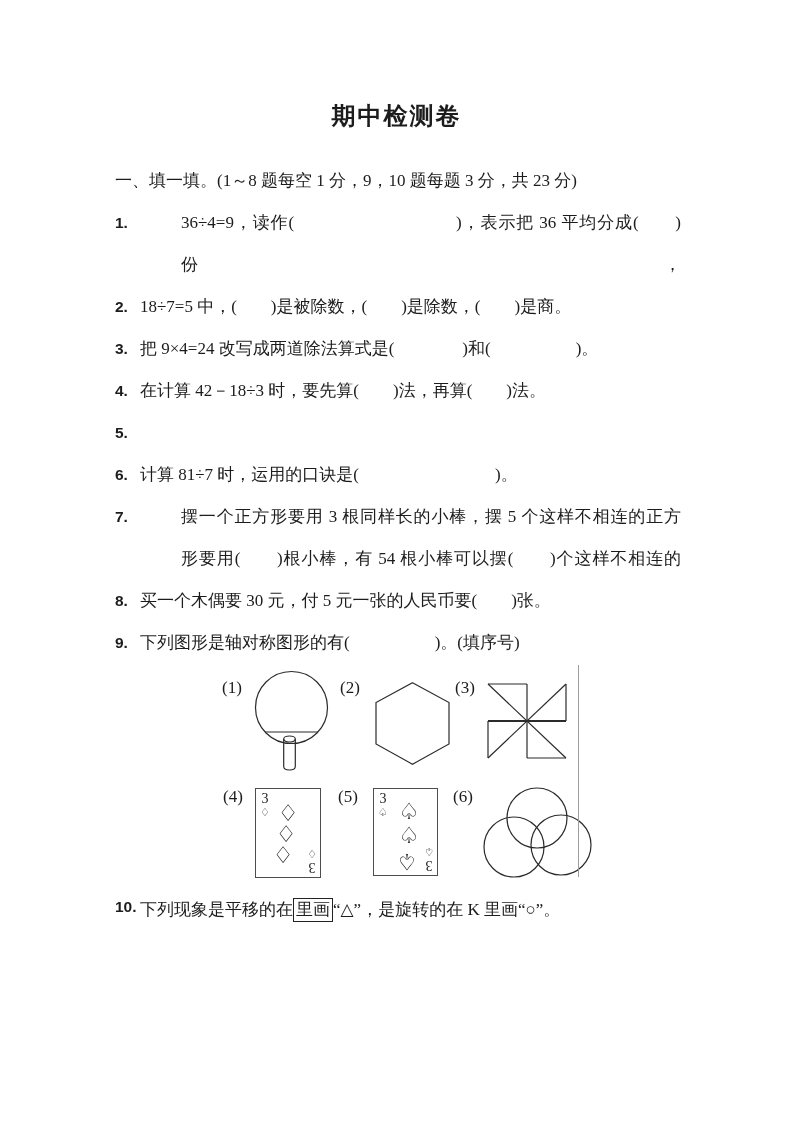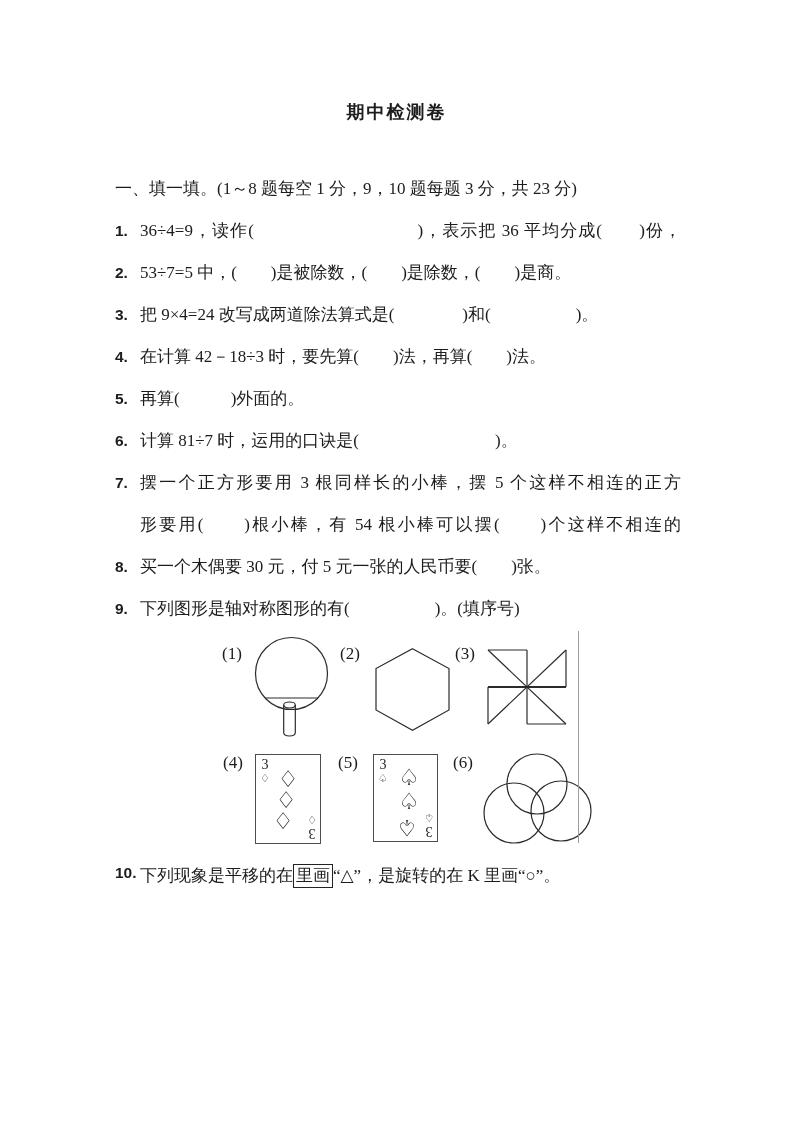--- a/index.html
+++ b/index.html
@@ -9,39 +9,39 @@
     font-family:"Liberation Serif","DejaVu Serif",serif;
     color:#1c1c1c;
     -webkit-font-smoothing:antialiased;
   }
   .sheet { position:relative; width:793px; height:1122px; overflow:hidden; background:#fff; }
 
   .doc-title {
     margin:0; padding-top:100px;
     text-align:center;
     font-family:"Liberation Sans","DejaVu Sans",sans-serif;
-    font-weight:bold; font-size:18px; letter-spacing:2px;
+    font-weight:bold; font-size:24px; letter-spacing:2px;
   }
 
   .content {
-    position:absolute; left:115px; top:168px; width:566px;
+    position:absolute; left:115px; top:160px; width:566px;
     font-size:17px; line-height:42px;
   }
 
   .section-heading { white-space:nowrap; }
 
   .q { display:flex; align-items:flex-start; }
   .q-num {
     flex:0 0 25px;
     font-family:"Liberation Sans","DejaVu Sans",sans-serif;
     font-weight:bold; font-size:15.5px; line-height:42px;
   }
   .q-body { flex:1 1 auto; min-width:0; }
   .q-line { }
-  .q-line.fill { text-align:justify; text-align-last:justify; }
+  .q-line.fill { text-align:justify; text-align-last:justify;margin-left:41px; }
 
   .boxed {
     display:inline-block;
     border:1.2px solid #222;
     padding:0 2px;
     line-height:22px;
     margin-top:12px;
   }
 
   
@@ -88,42 +88,41 @@
     <div class="q">
       <span class="q-num">1.</span>
       <div class="q-body">
         <div class="q-line fill">36÷4=9，读作(　　　　　　　　　)，表示把 36 平均分成(　　)份，</div>
       </div>
     </div>
 
     <div class="q">
       <span class="q-num">2.</span>
       <div class="q-body">
-        <div class="q-line">53÷7=5 中，(　　)是被除数，(　　)是除数，(　　)是商。</div>
+        <div class="q-line">18÷7=5 中，(　　)是被除数，(　　)是除数，(　　)是商。</div>
       </div>
     </div>
 
     <div class="q">
       <span class="q-num">3.</span>
       <div class="q-body">
         <div class="q-line">把 9×4=24 改写成两道除法算式是(　　　　)和(　　　　　)。</div>
       </div>
     </div>
 
     <div class="q">
       <span class="q-num">4.</span>
       <div class="q-body">
         <div class="q-line">在计算 42－18÷3 时，要先算(　　)法，再算(　　)法。</div>
       </div>
     </div>
 
     <div class="q">
       <span class="q-num">5.</span>
       <div class="q-body">
-        <div class="q-line">再算(　　　)外面的。</div>
       </div>
     </div>
 
     <div class="q">
       <span class="q-num">6.</span>
       <div class="q-body">
         <div class="q-line">计算 81÷7 时，运用的口诀是(　　　　　　　　)。</div>
       </div>
     </div>
 

